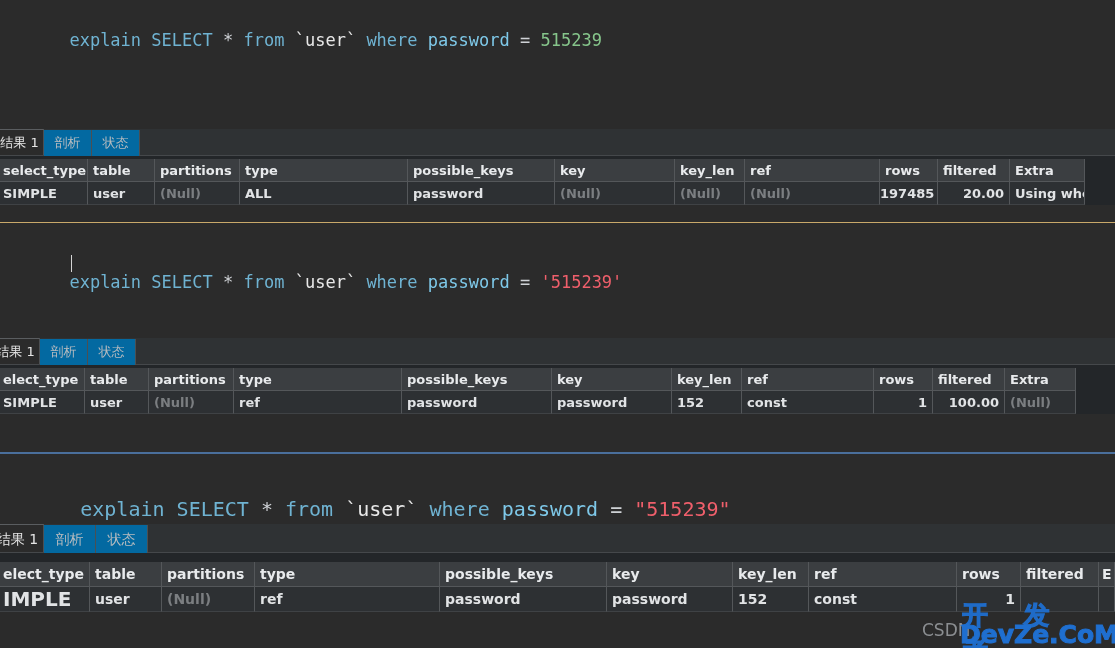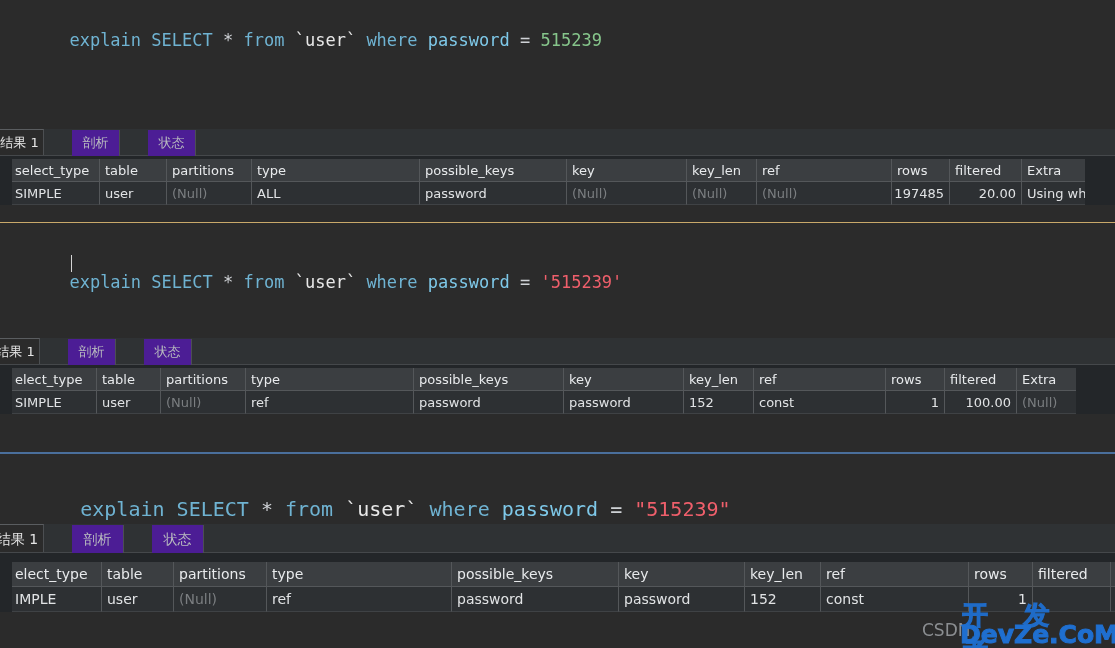--- a/index.html
+++ b/index.html
@@ -19,25 +19,25 @@
   .num{color:#86c58b;}
   .str{color:#ef5f6b;}
   .cmt{color:#a9b7c6;}
   .op{color:#cfd2d6;}
   .caret{display:inline-block;width:1px;height:1em;background:#d4d4d4;vertical-align:-2px;}
 
   
   .tabstrip{position:absolute;left:0;width:1115px;background:#2f3234;border-bottom:1px solid #45484b;}
   .tab{display:inline-block;box-sizing:border-box;text-align:center;
        font-family:"DejaVu Sans","Liberation Sans",sans-serif;color:#b9bcbf;
-       background:#4c1d95;border-right:1px solid #4c4f52;margin-left:28px;}
+       background:#0369a1;border-right:1px solid #4c4f52;}
   .tab.active{background:#2b2b2b;color:#e6e6e6;border-top:1px solid #5a5d60;}
 
   
-  .grid{position:absolute;left:12px;background:#2b2b2b;}
+  .grid{position:absolute;left:0;background:#2b2b2b;font-weight:bold;}
   .grid .row{position:relative;width:100%;}
   .cell{position:absolute;top:0;box-sizing:border-box;
         font-family:"DejaVu Sans","Liberation Sans",sans-serif;
         color:#e1e3e5;border-right:1px solid #54575a;
         overflow:hidden;white-space:nowrap;}
   .hdr .cell{background:#3b3e41;border-bottom:1px solid #54575a;color:#e8eaec;}
   .body .cell{background:#2d3033;border-bottom:1px solid #3f4245;}
   .cell.null{color:#7b7e81;}
   .cell.rt{text-align:right;}
 
@@ -163,21 +163,21 @@
       <div class="cell" style="left:255px;width:185px;height:25px;line-height:25px;font-size:14px;padding-left:5px;">type</div>
       <div class="cell" style="left:440px;width:167px;height:25px;line-height:25px;font-size:14px;padding-left:5px;">possible_keys</div>
       <div class="cell" style="left:607px;width:126px;height:25px;line-height:25px;font-size:14px;padding-left:5px;">key</div>
       <div class="cell" style="left:733px;width:76px;height:25px;line-height:25px;font-size:14px;padding-left:5px;">key_len</div>
       <div class="cell" style="left:809px;width:148px;height:25px;line-height:25px;font-size:14px;padding-left:5px;">ref</div>
       <div class="cell" style="left:957px;width:64px;height:25px;line-height:25px;font-size:14px;padding-left:5px;">rows</div>
       <div class="cell" style="left:1021px;width:78px;height:25px;line-height:25px;font-size:14px;padding-left:5px;">filtered</div>
       <div class="cell" style="left:1099px;width:16px;height:25px;line-height:25px;font-size:14px;padding-left:3px;">E</div>
     </div>
     <div class="row body" style="height:25px;">
-      <div class="cell" style="left:0px;width:90px;height:25px;line-height:25px;font-size:14px;padding-left:3px;">IMPLE</div>
+      <div class="cell" style="left:0px;width:90px;height:25px;line-height:25px;font-size:20px;padding-left:3px;">IMPLE</div>
       <div class="cell" style="left:90px;width:72px;height:25px;line-height:25px;font-size:14px;padding-left:5px;">user</div>
       <div class="cell null" style="left:162px;width:93px;height:25px;line-height:25px;font-size:14px;padding-left:5px;">(Null)</div>
       <div class="cell" style="left:255px;width:185px;height:25px;line-height:25px;font-size:14px;padding-left:5px;">ref</div>
       <div class="cell" style="left:440px;width:167px;height:25px;line-height:25px;font-size:14px;padding-left:5px;">password</div>
       <div class="cell" style="left:607px;width:126px;height:25px;line-height:25px;font-size:14px;padding-left:5px;">password</div>
       <div class="cell" style="left:733px;width:76px;height:25px;line-height:25px;font-size:14px;padding-left:5px;">152</div>
       <div class="cell" style="left:809px;width:148px;height:25px;line-height:25px;font-size:14px;padding-left:5px;">const</div>
       <div class="cell rt" style="left:957px;width:64px;height:25px;line-height:25px;font-size:14px;padding-right:5px;">1</div>
       <div class="cell rt" style="left:1021px;width:78px;height:25px;line-height:25px;font-size:14px;padding-right:5px;"></div>
       <div class="cell" style="left:1099px;width:16px;height:25px;line-height:25px;font-size:14px;padding-left:3px;"></div>

